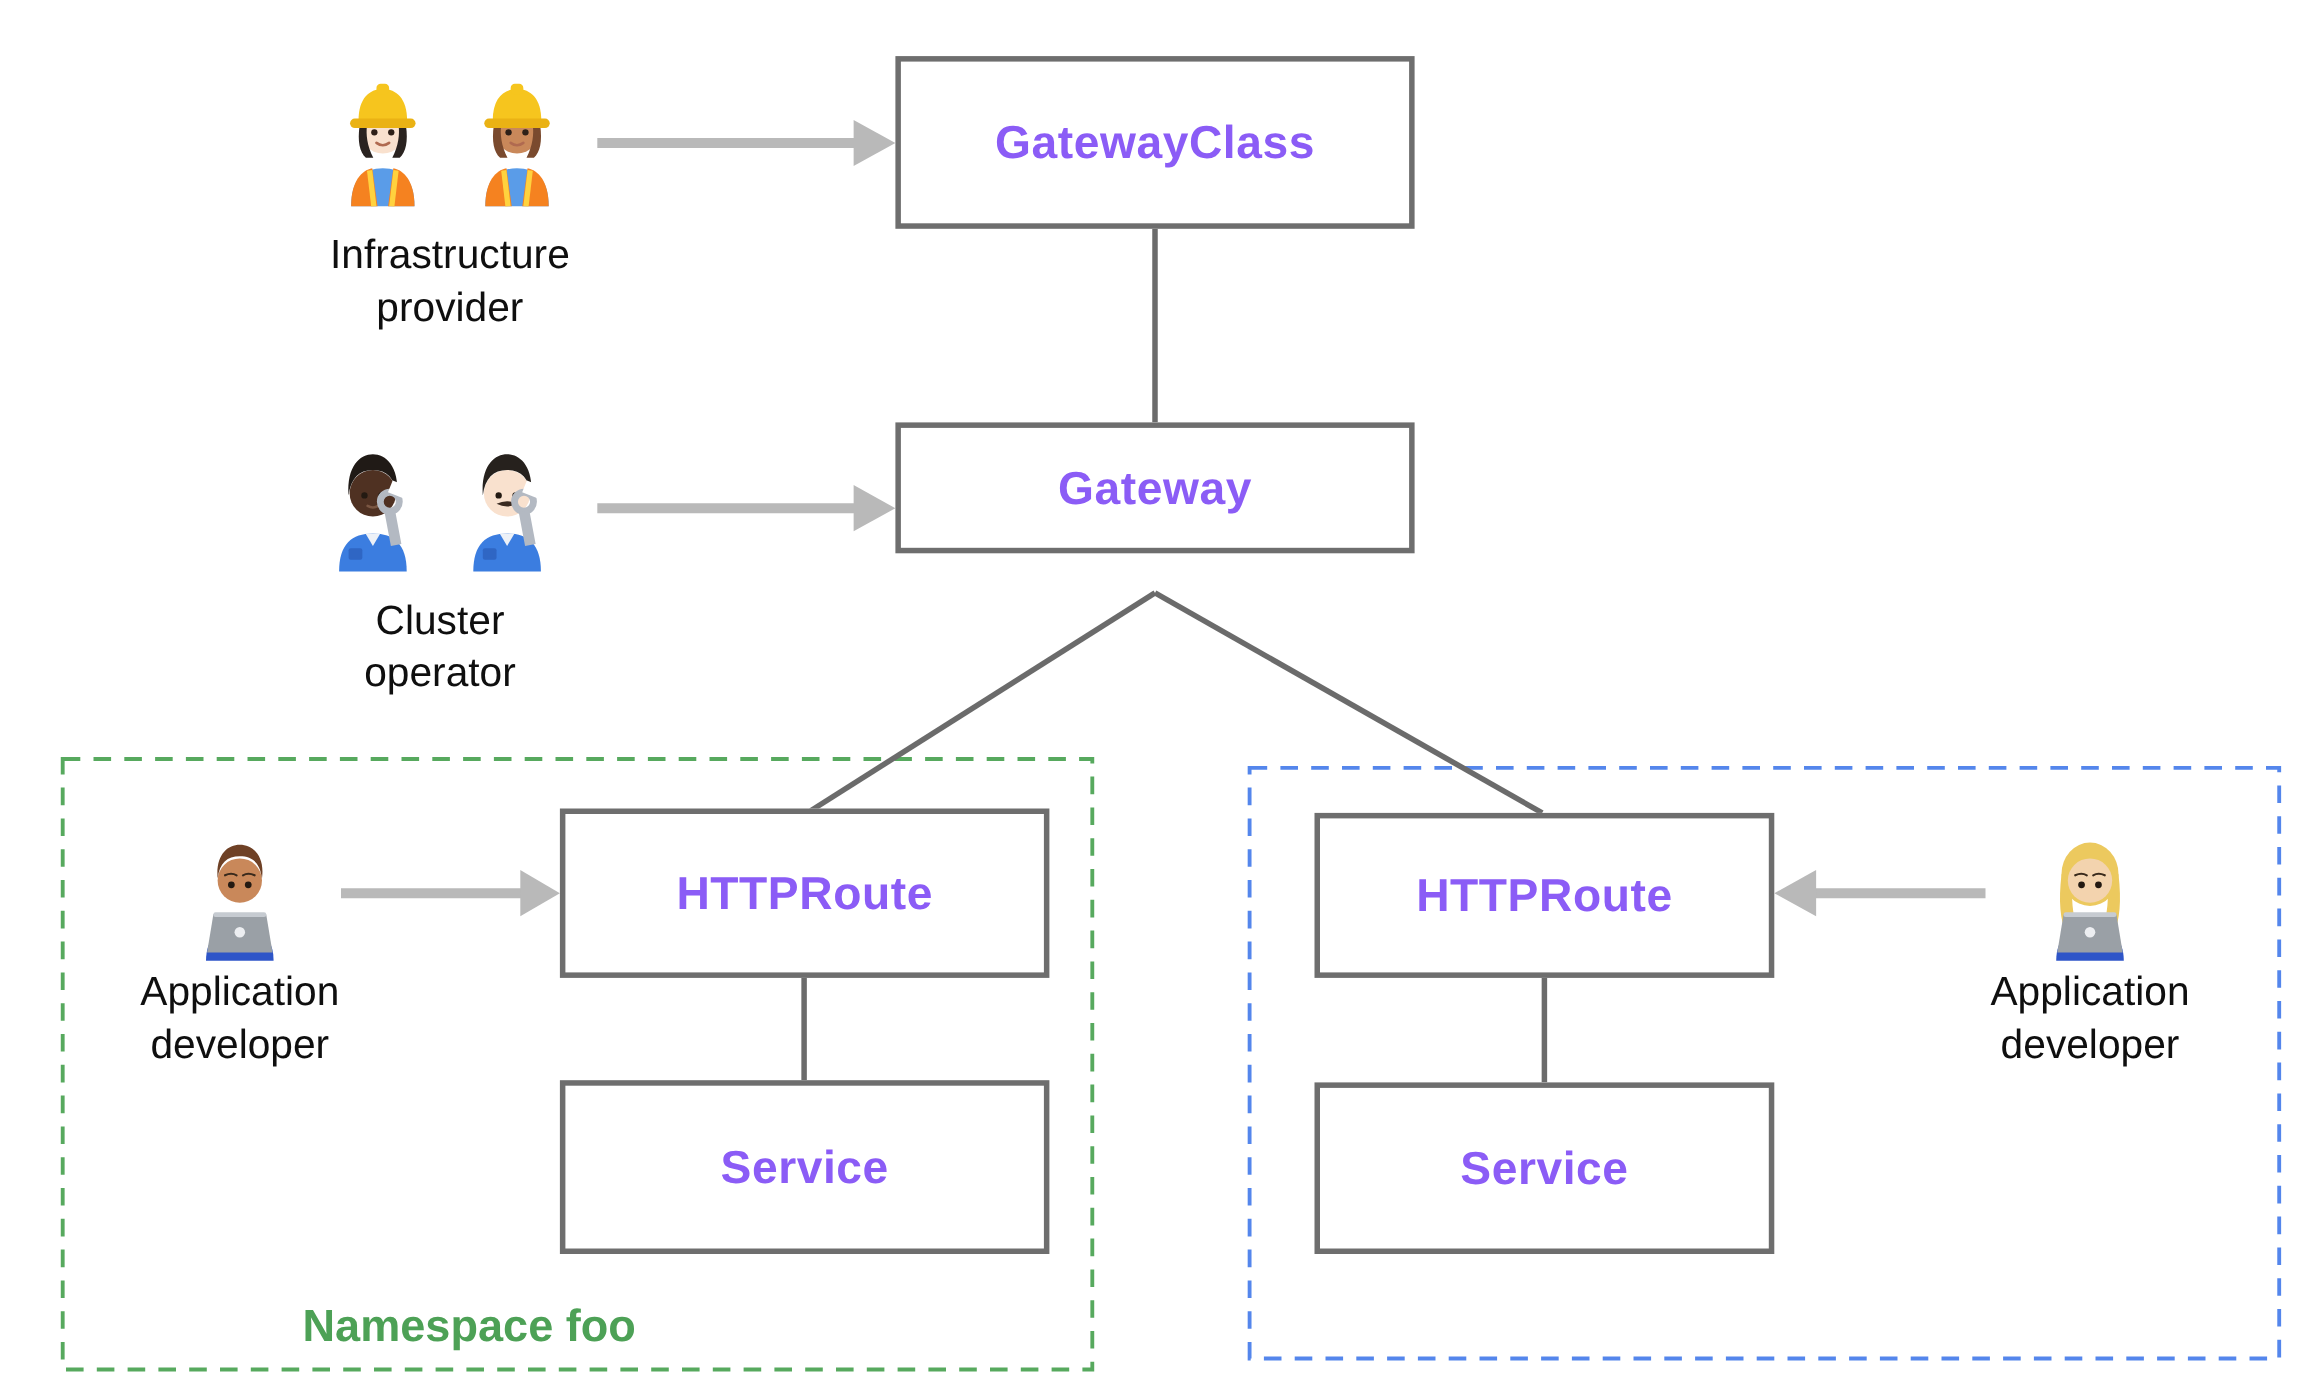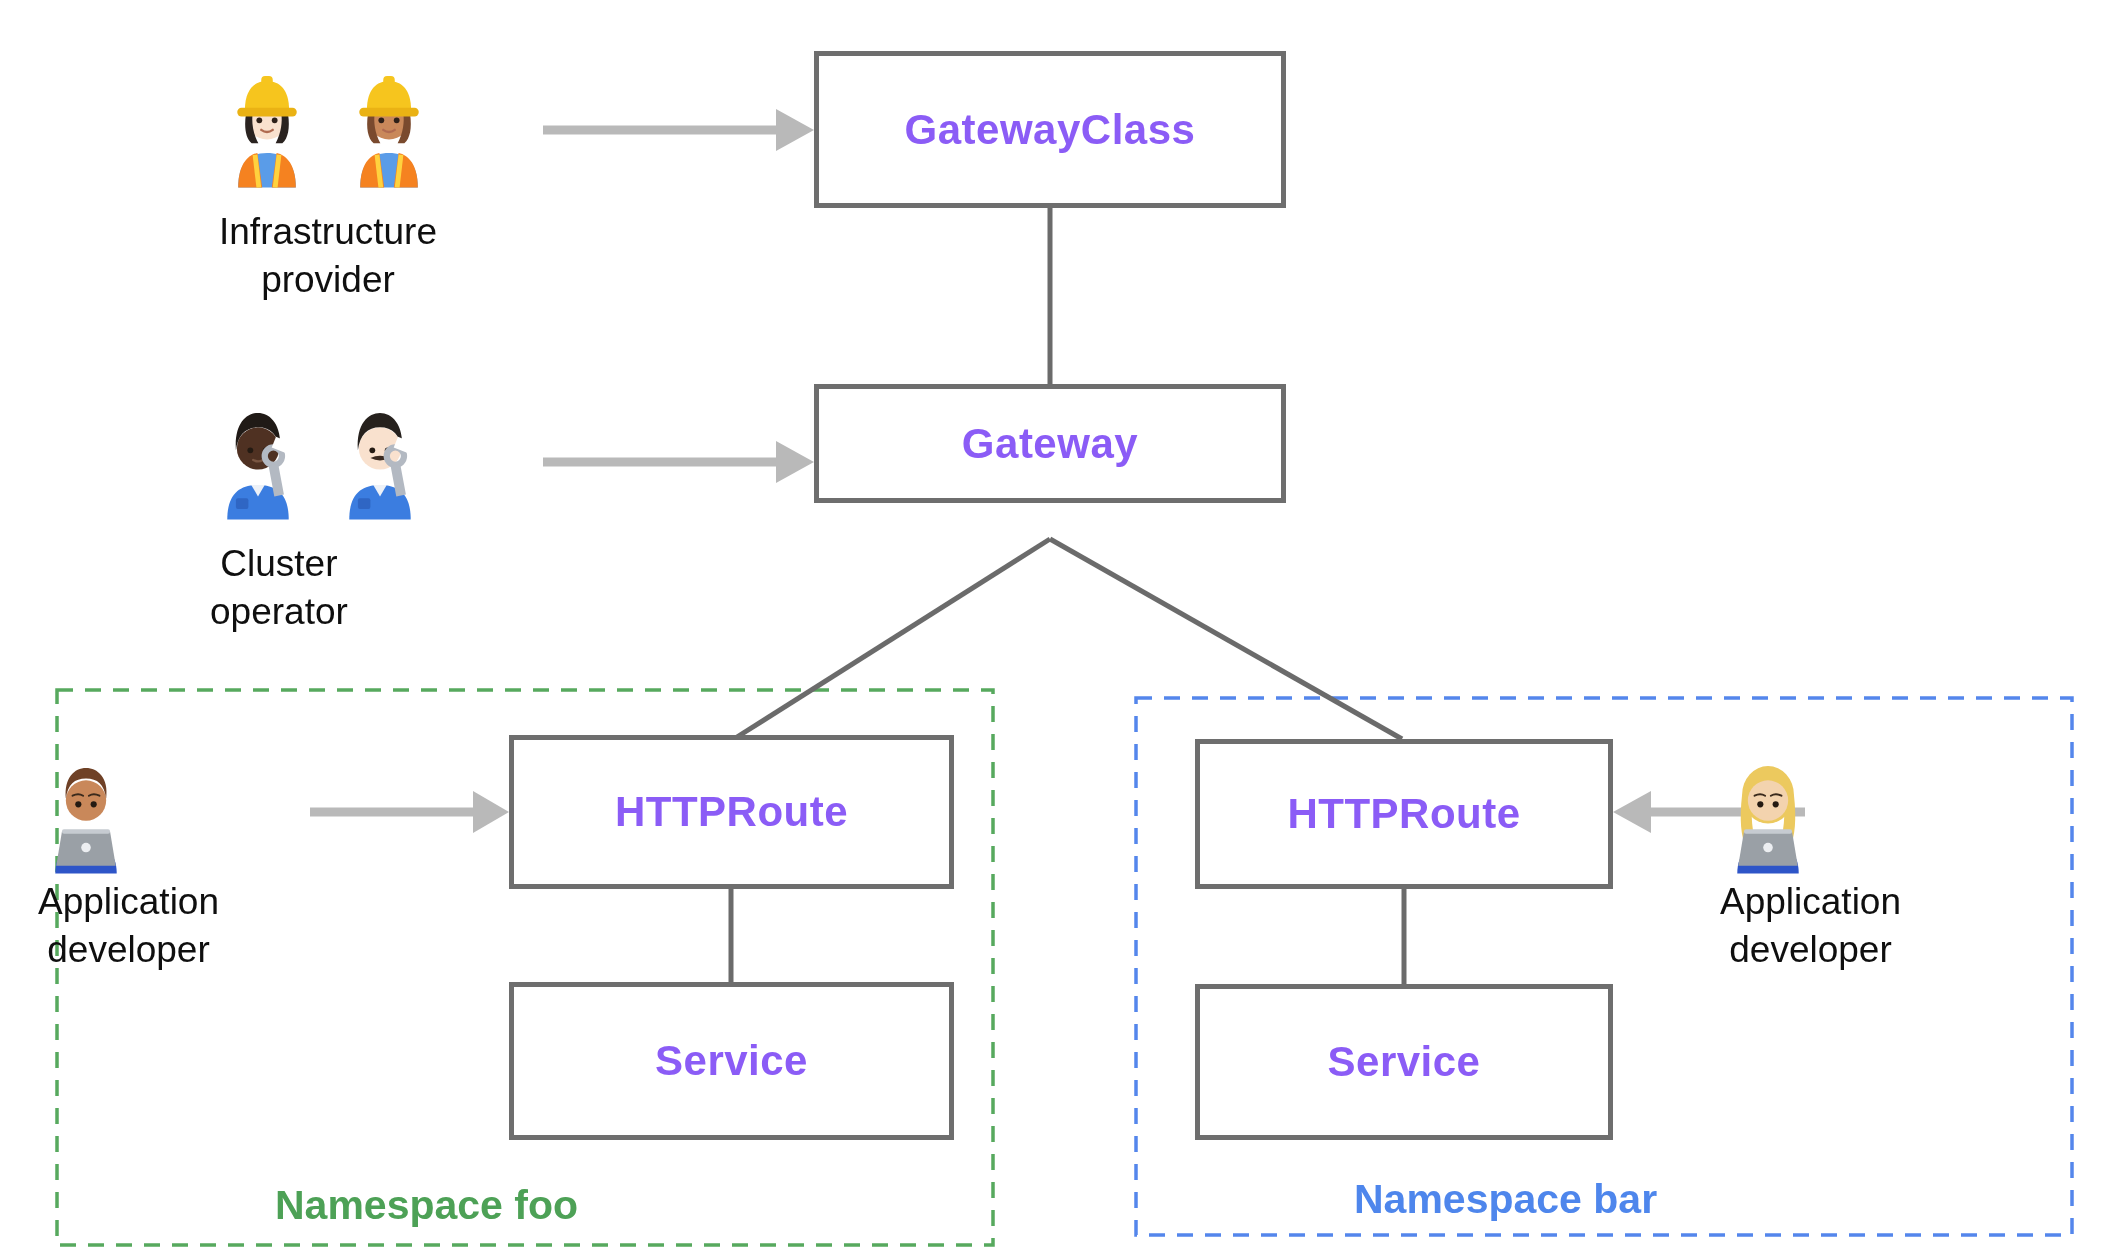--- a/index.html
+++ b/index.html
@@ -14,21 +14,21 @@
   .node{
     position:absolute;box-sizing:border-box;
     border:5px solid #6e6e6e;background:#ffffff;
     display:flex;align-items:center;justify-content:center;
     z-index:2;
   }
   .node-label{
     font-weight:bold;font-size:42px;color:#8b5cf6;letter-spacing:0.5px;
   }
   .actor{
-    position:absolute;display:flex;flex-direction:column;align-items:flex-start;
+    position:absolute;display:flex;flex-direction:column;align-items:center;
     z-index:2;
   }
   .emoji-row{display:flex;align-items:flex-end;}
   .emoji{width:96px;height:126px;display:block;}
   .emoji + .emoji{margin-left:26px;}
   .emoji svg{width:100%;height:100%;display:block;}
   .actor-label{
     margin-top:18px;font-size:37px;line-height:48px;color:#0f0f0f;
     text-align:center;white-space:pre-line;
   }
@@ -92,21 +92,20 @@
 
   <div class="node" style="left:1195px;top:739px;width:418px;height:150px">
     <span class="node-label">HTTPRoute</span>
   </div>
 
   <div class="node" style="left:1195px;top:984px;width:418px;height:156px">
     <span class="node-label">Service</span>
   </div>
 
   <div class="ns-label foo" style="left:275px;top:1182px;">Namespace foo</div>
-  <div class="ns-label bar" style="left:1354px;top:1176px;">Namespace bar</div>
 
   <div class="actor" style="left:219px;top:64px;width:380px;">
     <div class="emoji-row">
       <span class="emoji">
           <svg viewBox="0 0 100 126" xmlns="http://www.w3.org/2000/svg">
             <circle cx="50" cy="54" r="22" fill="#f9e1ce"></circle>
             <path d="M28,50 C26,64 28,75 34,80 L41,80 C35,69 34,57 35,50 Z" fill="#2a2320"></path>
             <path d="M72,50 C74,64 72,75 66,80 L59,80 C65,69 66,57 65,50 Z" fill="#2a2320"></path>
             <circle cx="42" cy="56" r="3" fill="#2e2018"></circle>
             <circle cx="58" cy="56" r="3" fill="#2e2018"></circle>

